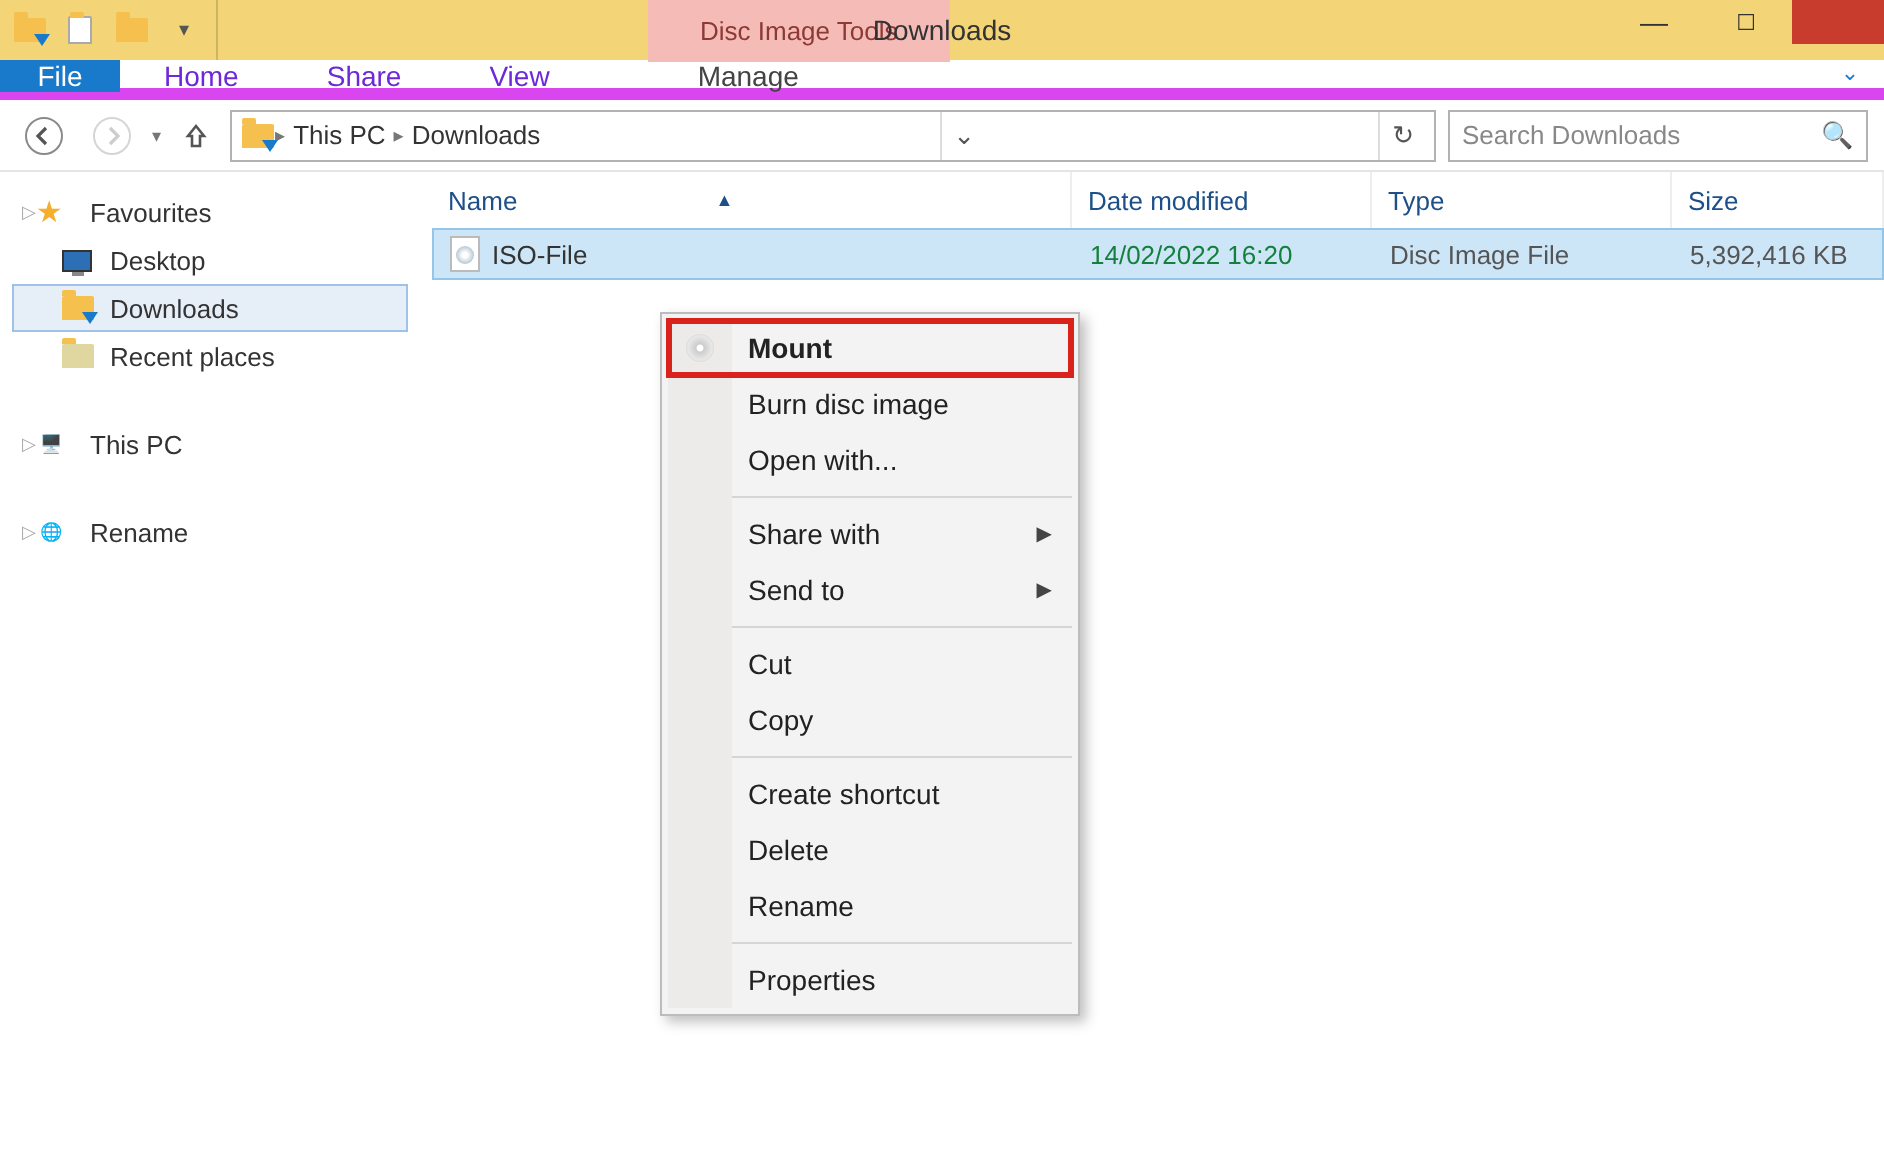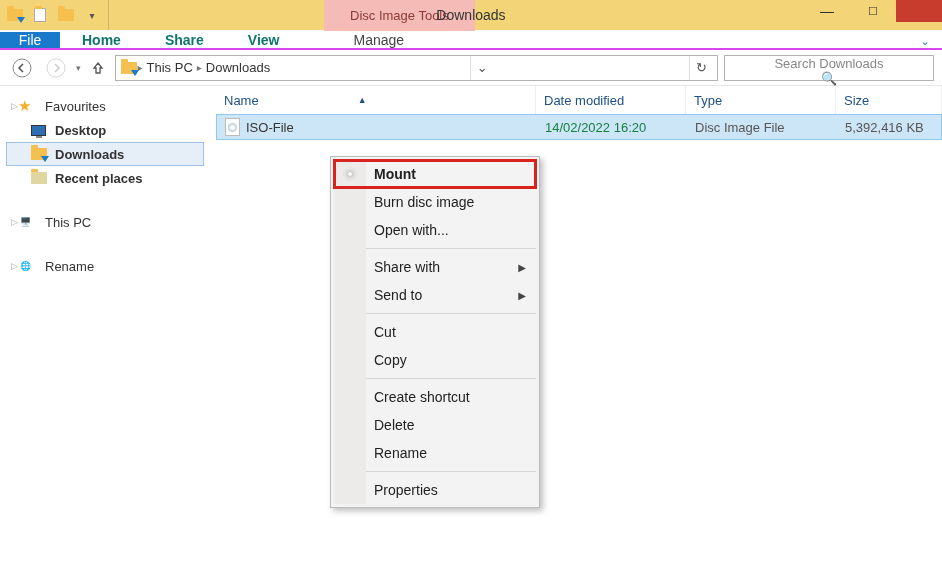--- a/index.html
+++ b/index.html
@@ -72,41 +72,40 @@
     cursor: default;
   }
   .window-controls .close {
     background: #c83c2d;
   }
 
   
   .ribbon {
     height: 20px;
     background: #fff;
-    border-bottom: 2px solid #d946ef;
-    display: flex;
-    align-items: flex-end;
+    border-bottom: 6px solid #d946ef;
+    display: flex;
+    align-items: flex-start;
   }
   .ribbon-file {
     background: #1979ca;
     color: #fff;
     width: 60px;
     display: flex;
     align-items: center;
     justify-content: center;
     font-size: 14px;
   }
   .ribbon-tab {
     padding: 0 22px;
     display: flex;
     align-items: center;
     font-size: 14px;
-    color: #0f766e;
+    color: #6d28d9;
     cursor: default;
-    font-weight: bold;
   }
   .ribbon-context-tab {
     margin-left: 20px;
     padding: 0 32px;
     display: flex;
     align-items: center;
     font-size: 14px;
     color: #444;
   }
   .ribbon-collapse {
@@ -178,21 +177,20 @@
   .search {
     width: 210px;
     height: 26px;
     border: 1px solid #b2b2b2;
     display: flex;
     align-items: center;
     padding: 0 6px;
     color: #888;
     font-size: 13px;
     background: #fff;
-    flex-direction: column;
   }
   .search span.ph { flex: 1; }
 
   
   .main {
     display: flex;
     height: calc(583px - 30px - 30px - 36px);
   }
 
   
@@ -203,21 +201,20 @@
     font-size: 13px;
   }
   .nav-group { margin-bottom: 20px; }
   .nav-item {
     display: flex;
     align-items: center;
     height: 24px;
     gap: 6px;
     padding: 0 4px 0 14px;
     border: 1px solid transparent;
-    font-weight: bold;
   }
   .nav-item.root { padding-left: 4px; font-weight: normal; }
   .nav-item.active {
     background: #e6eef7;
     border: 1px solid #9fc3e8;
   }
   .nav-item .icon {
     width: 18px; height: 18px;
     display: flex; align-items: center; justify-content: center;
   }

